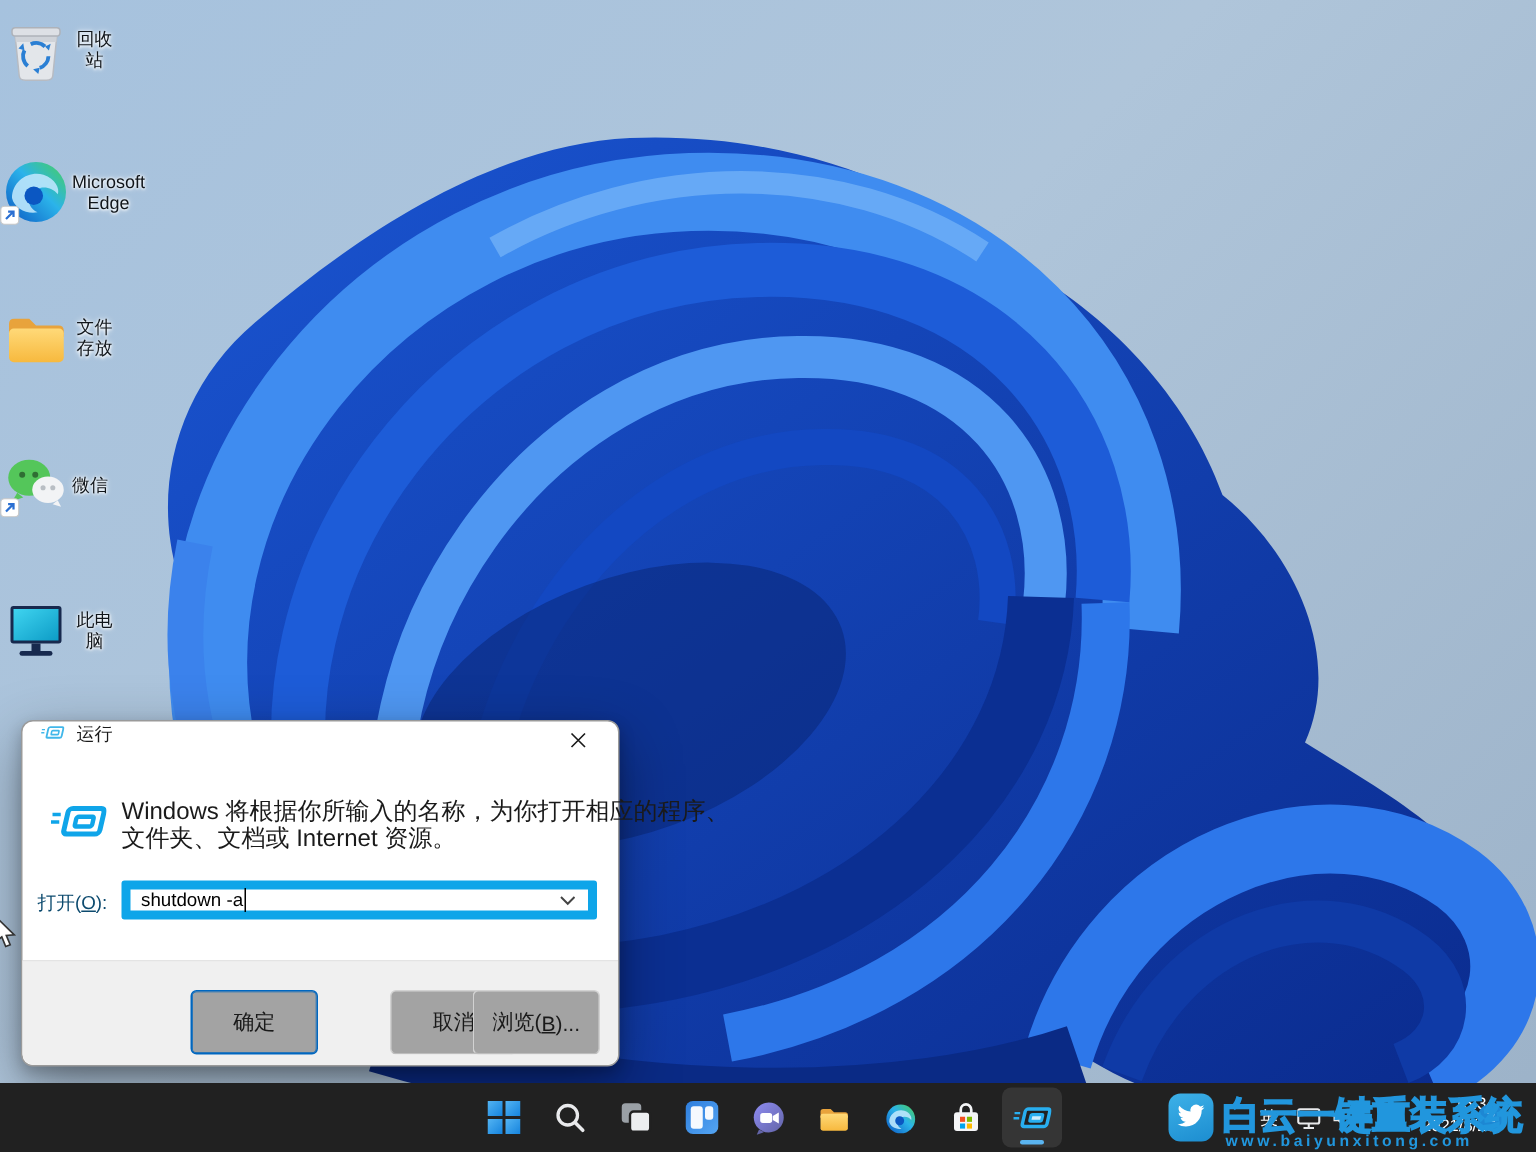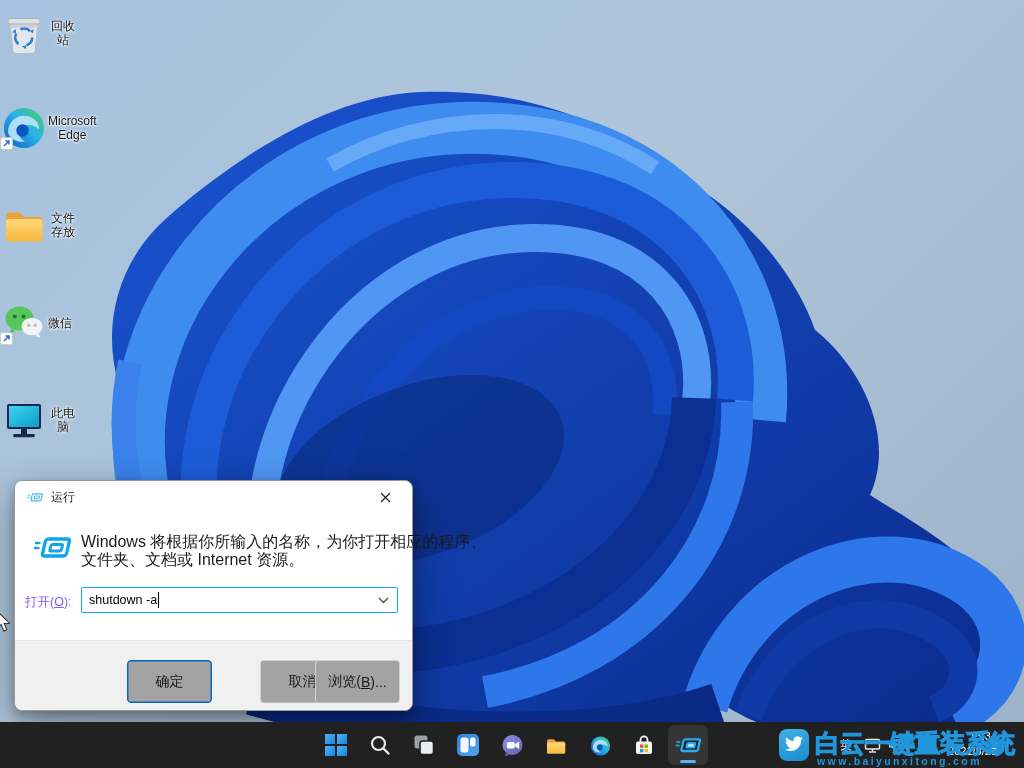--- a/index.html
+++ b/index.html
@@ -16,28 +16,28 @@
   .desk-item .ic{width:48px;height:48px;position:relative;}
   .desk-item .lbl{margin-top:2px;font-size:12px;line-height:14px;color:#10151a;text-align:center;
       max-width:72px;
       text-shadow:0 0 2px #fff,0 0 4px rgba(255,255,255,.95),0 1px 2px rgba(255,255,255,.85);}
   .shortcut-badge{position:absolute;left:0;bottom:1px;width:13px;height:13px;}
 
   
   #run-dialog{left:14px;top:480px;width:397px;height:229px;background:#fff;
       border:1px solid #9a9a9a;border-radius:8px;z-index:5;
       box-shadow:0 14px 40px rgba(0,0,0,.38),0 4px 10px rgba(0,0,0,.22);}
-  #run-titlebar{left:0;top:0;right:0;height:32px;display:flex;align-items:center;padding:0 12px;box-sizing:border-box;}
+  #run-titlebar{left:0;top:0;right:0;height:32px;display:flex;align-items:flex-start;padding:0 12px;box-sizing:border-box;}
   #run-title{font-size:12px;color:#1a1a1a;margin-left:8px;}
   #run-close{margin-left:auto;width:30px;height:24px;display:flex;align-items:center;justify-content:center;border-radius:4px;}
   #run-big-icon{left:18px;top:49px;width:38px;height:36px;}
   #run-desc{left:66px;top:52px;font-size:16px;line-height:18px;color:#1a1a1a;white-space:nowrap;}
-  #open-label{left:10px;top:113px;font-size:12.5px;color:#8b5cf6;}
+  #open-label{left:10px;top:113px;font-size:12.5px;color:#0c4a6e;}
   #open-label .key{text-decoration:underline;}
-  #run-combo{left:66px;top:106px;width:317px;height:26px;box-sizing:border-box;border:1px solid #0ea5e9;
+  #run-combo{left:66px;top:106px;width:317px;height:26px;box-sizing:border-box;border:6px solid #0ea5e9;
       border-radius:2px;background:#fff;display:flex;align-items:center;padding-left:7px;}
   #run-combo .val{font-size:12.5px;color:#000;}
   #run-combo .caret{width:1px;height:16px;background:#000;margin-left:1px;}
   #run-combo .dd{margin-left:auto;margin-right:8px;display:flex;}
   #run-footer{left:0;right:0;bottom:0;height:69px;background:#f0f0f0;border-top:1px solid #e4e4e4;
       border-radius:0 0 8px 8px;}
   .btn{position:absolute;top:179px;width:85px;height:43px;box-sizing:border-box;border-radius:4px;
       background:#a3a3a3;border:1px solid #d2d2d2;border-bottom-color:#bdbdbd;
       font-size:14px;color:#1a1a1a;display:flex;align-items:center;justify-content:center;cursor:default;}
   #btn-ok{left:112px;border:1px solid var(--accent,#0067c0);box-shadow:inset 0 0 0 .5px var(--accent,#0067c0);}

